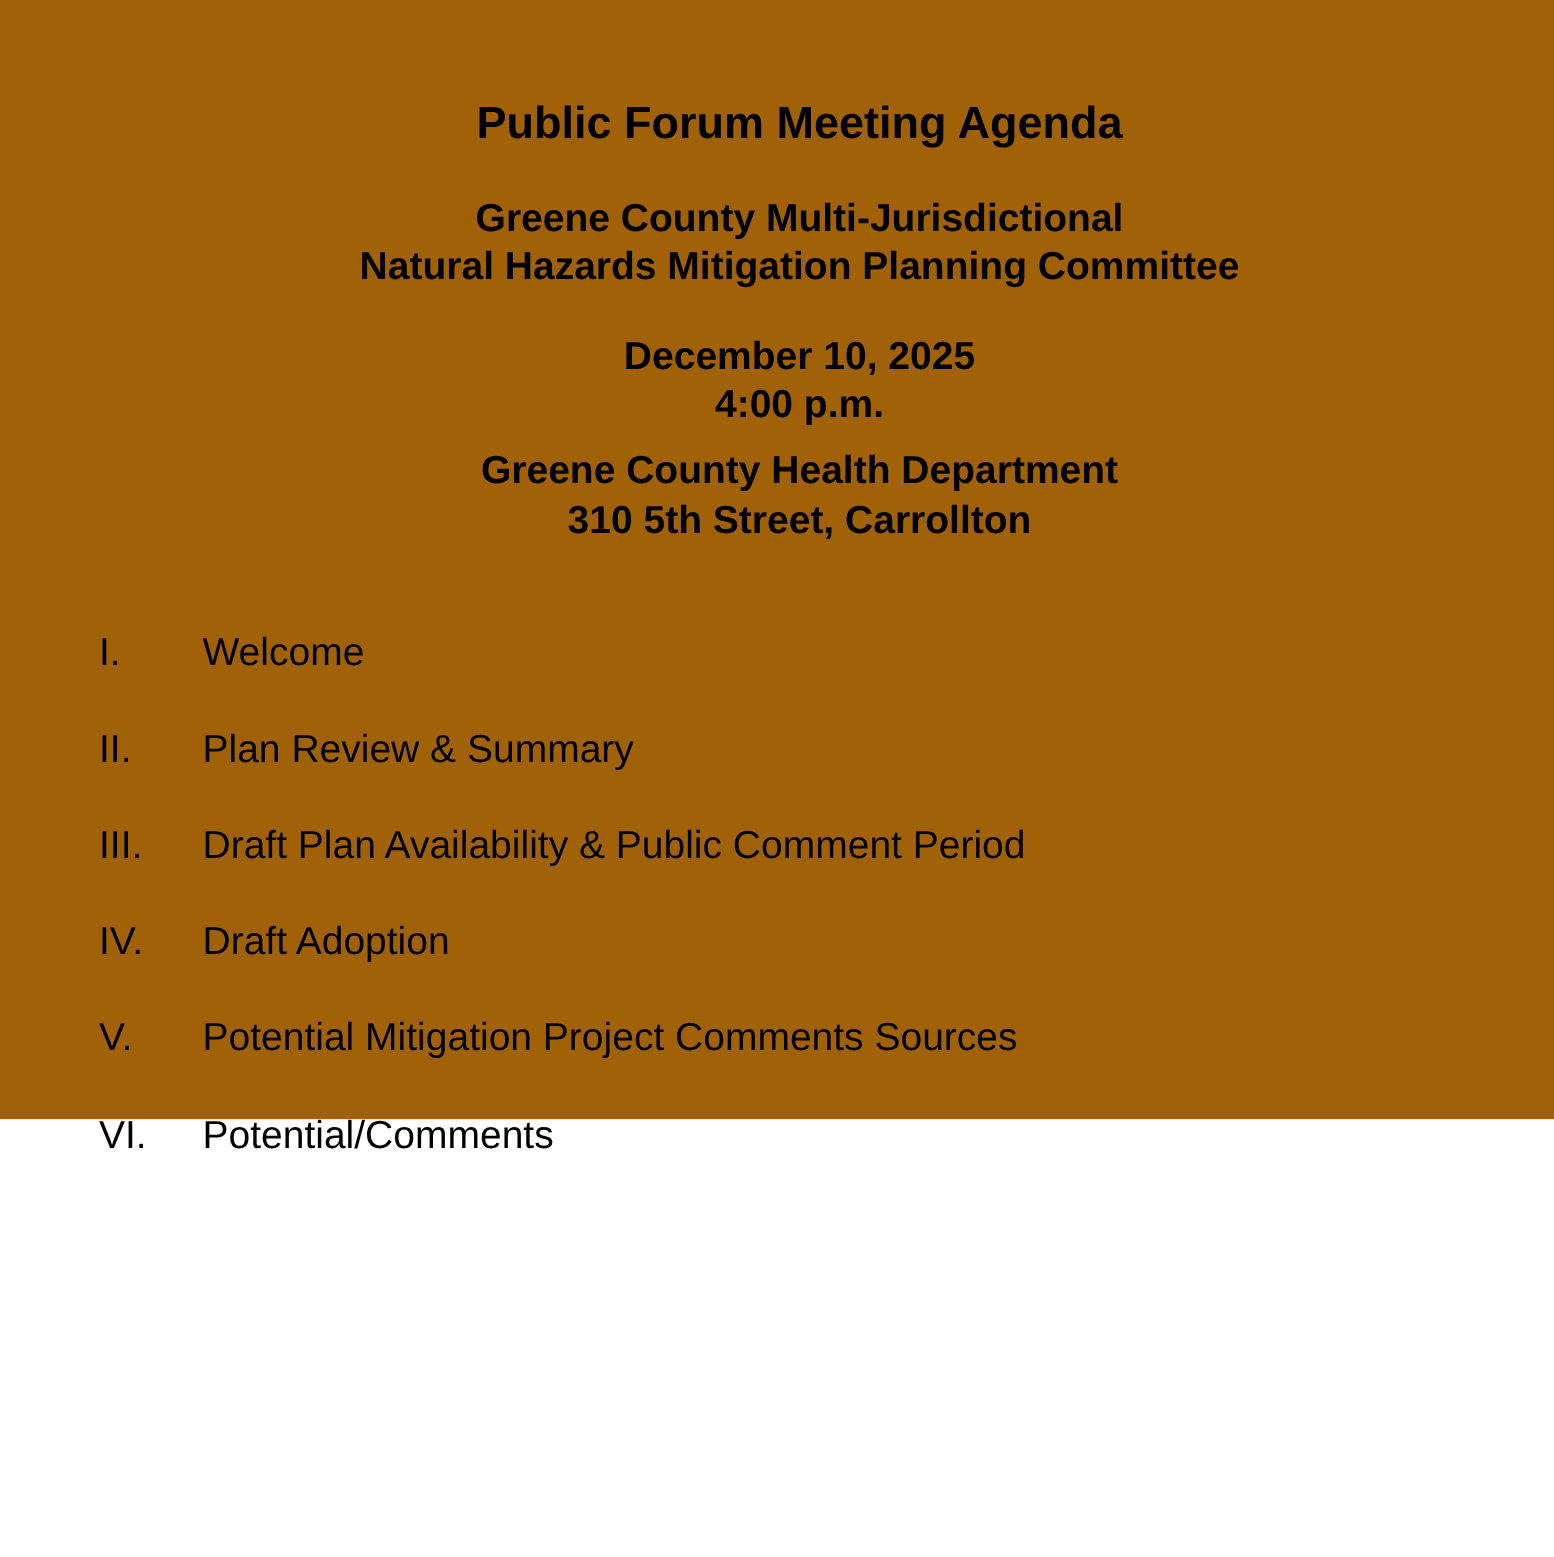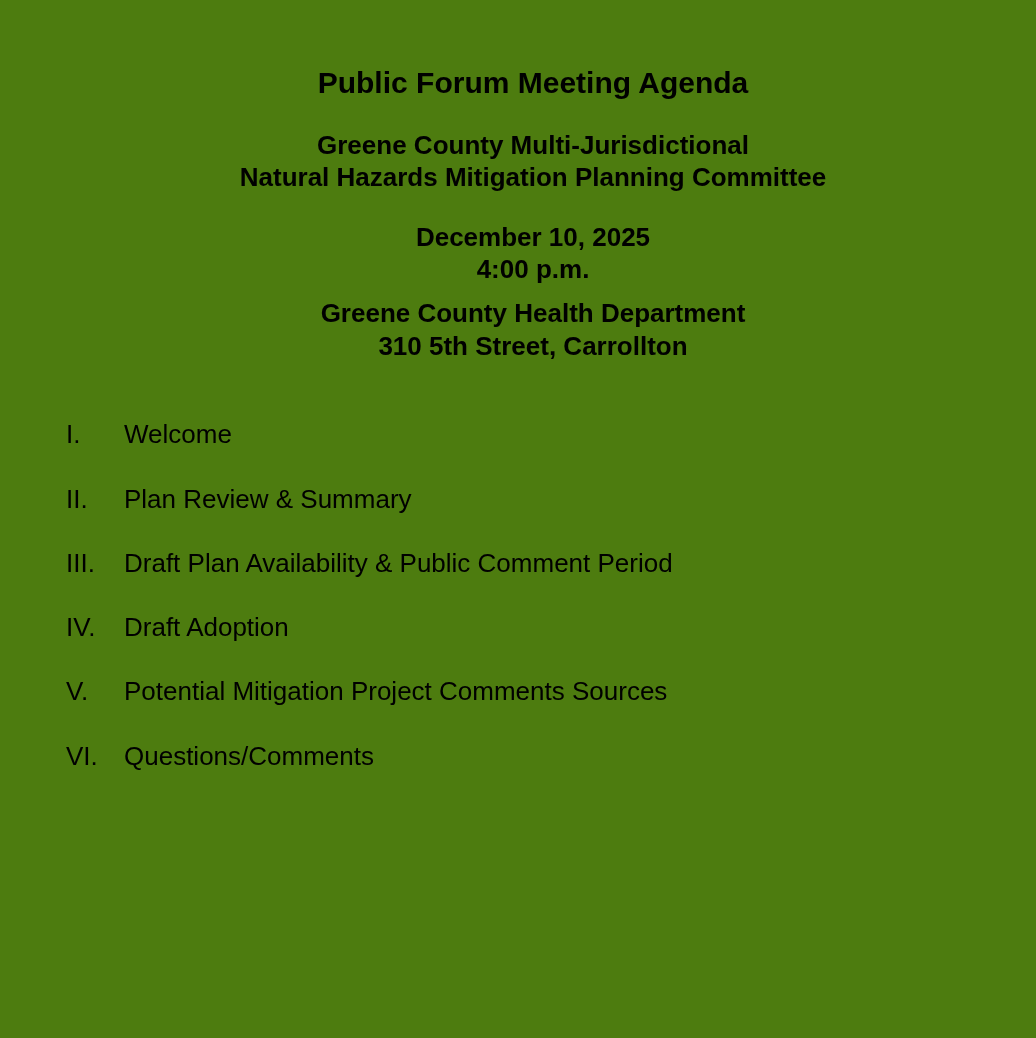--- a/index.html
+++ b/index.html
@@ -12,22 +12,22 @@
       height: 1038px;
       position: relative;
       overflow: hidden;
       font-family: "Liberation Sans", sans-serif;
       color: #000000;
     }
     .page {
       position: absolute;
       left: 0; top: 0;
       width: 1036px;
-      height: 1038px;
-      background: #4d7c0f;
+      height: 746px;
+      background: #a16207;
     }
     .center-line {
       position: absolute;
       left: 0;
       width: 1066px;
       text-align: center;
       font-weight: bold;
       white-space: nowrap;
     }
     .title {
@@ -54,21 +54,21 @@
       font-size: 26px;
       line-height: 34px;
       white-space: nowrap;
     }
     .agenda-num {
       position: absolute;
       left: 66px;
     }
     .agenda-text {
       position: absolute;
-      left: 124px;
+      left: 135px;
     }
   </style>
 </head>
 <body>
 
 <div class="page">
   <div class="center-line title">Public Forum Meeting Agenda</div>
   <div class="center-line org1">Greene County Multi-Jurisdictional</div>
   <div class="center-line org2">Natural Hazards Mitigation Planning Committee</div>
   <div class="center-line date">December 10, 2025</div>
@@ -92,16 +92,16 @@
     <div class="agenda-item" style="top:610px;">
       <span class="agenda-num">IV.</span>
       <span class="agenda-text">Draft Adoption</span>
     </div>
     <div class="agenda-item" style="top:674px;">
       <span class="agenda-num">V.</span>
       <span class="agenda-text">Potential Mitigation Project Comments Sources</span>
     </div>
     <div class="agenda-item" style="top:739px;">
       <span class="agenda-num">VI.</span>
-      <span class="agenda-text">Questions/Comments</span>
+      <span class="agenda-text">Potential/Comments</span>
     </div>
   </div>
 </div>
 
 </body></html>

